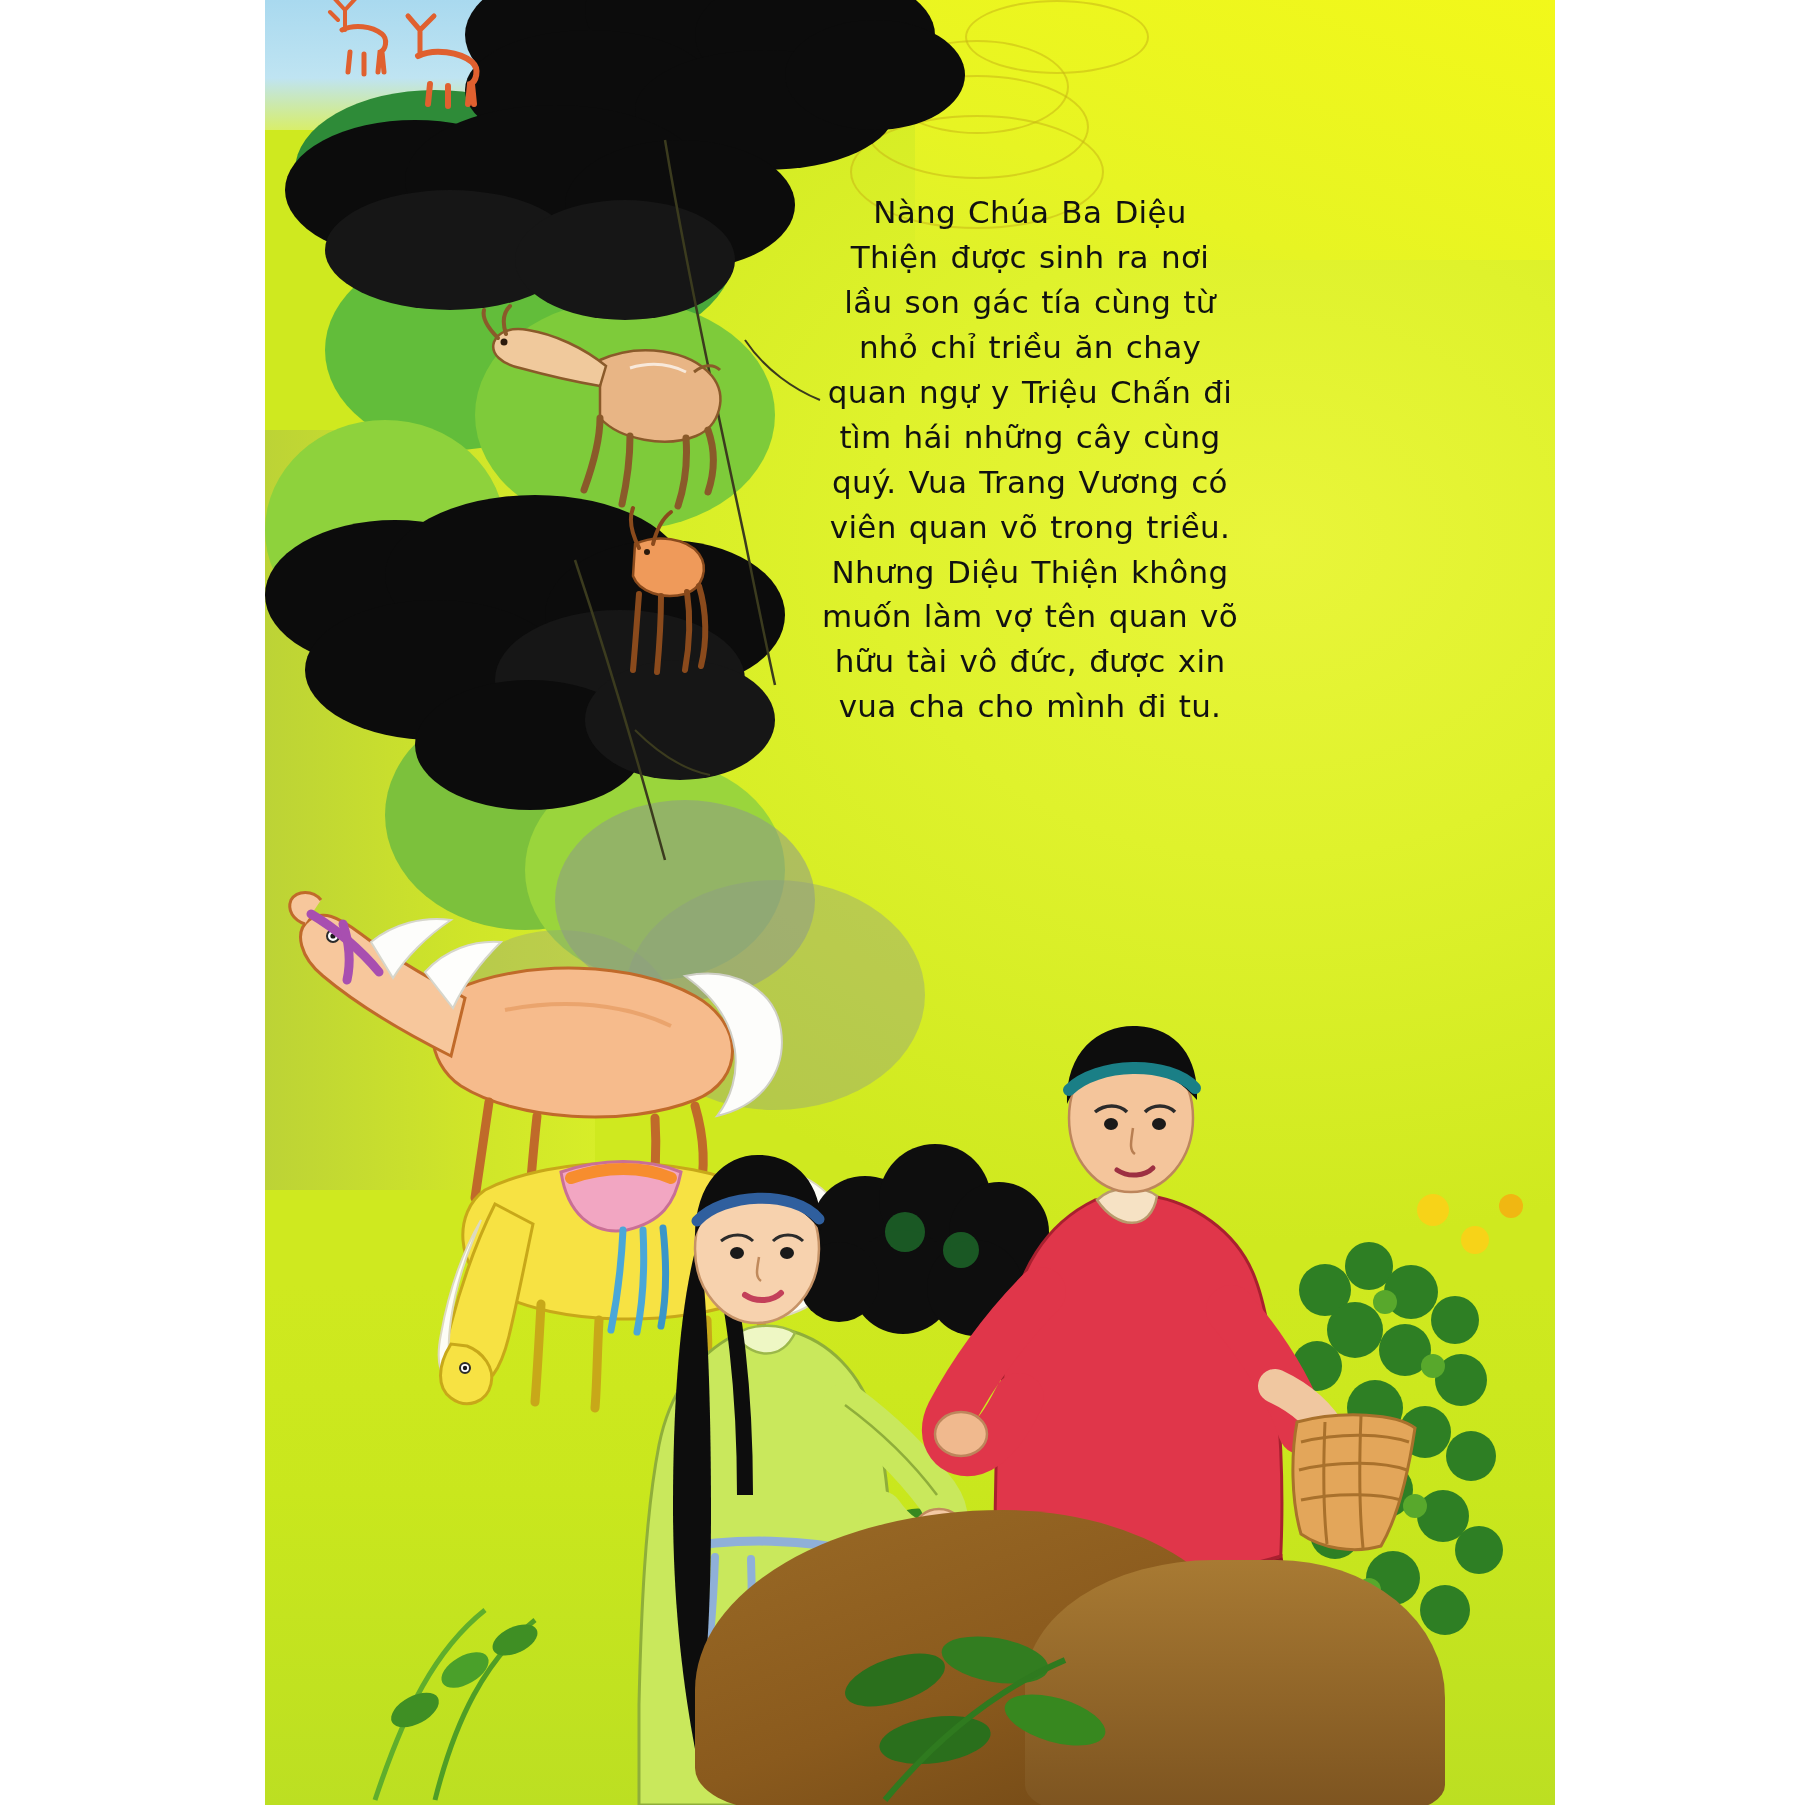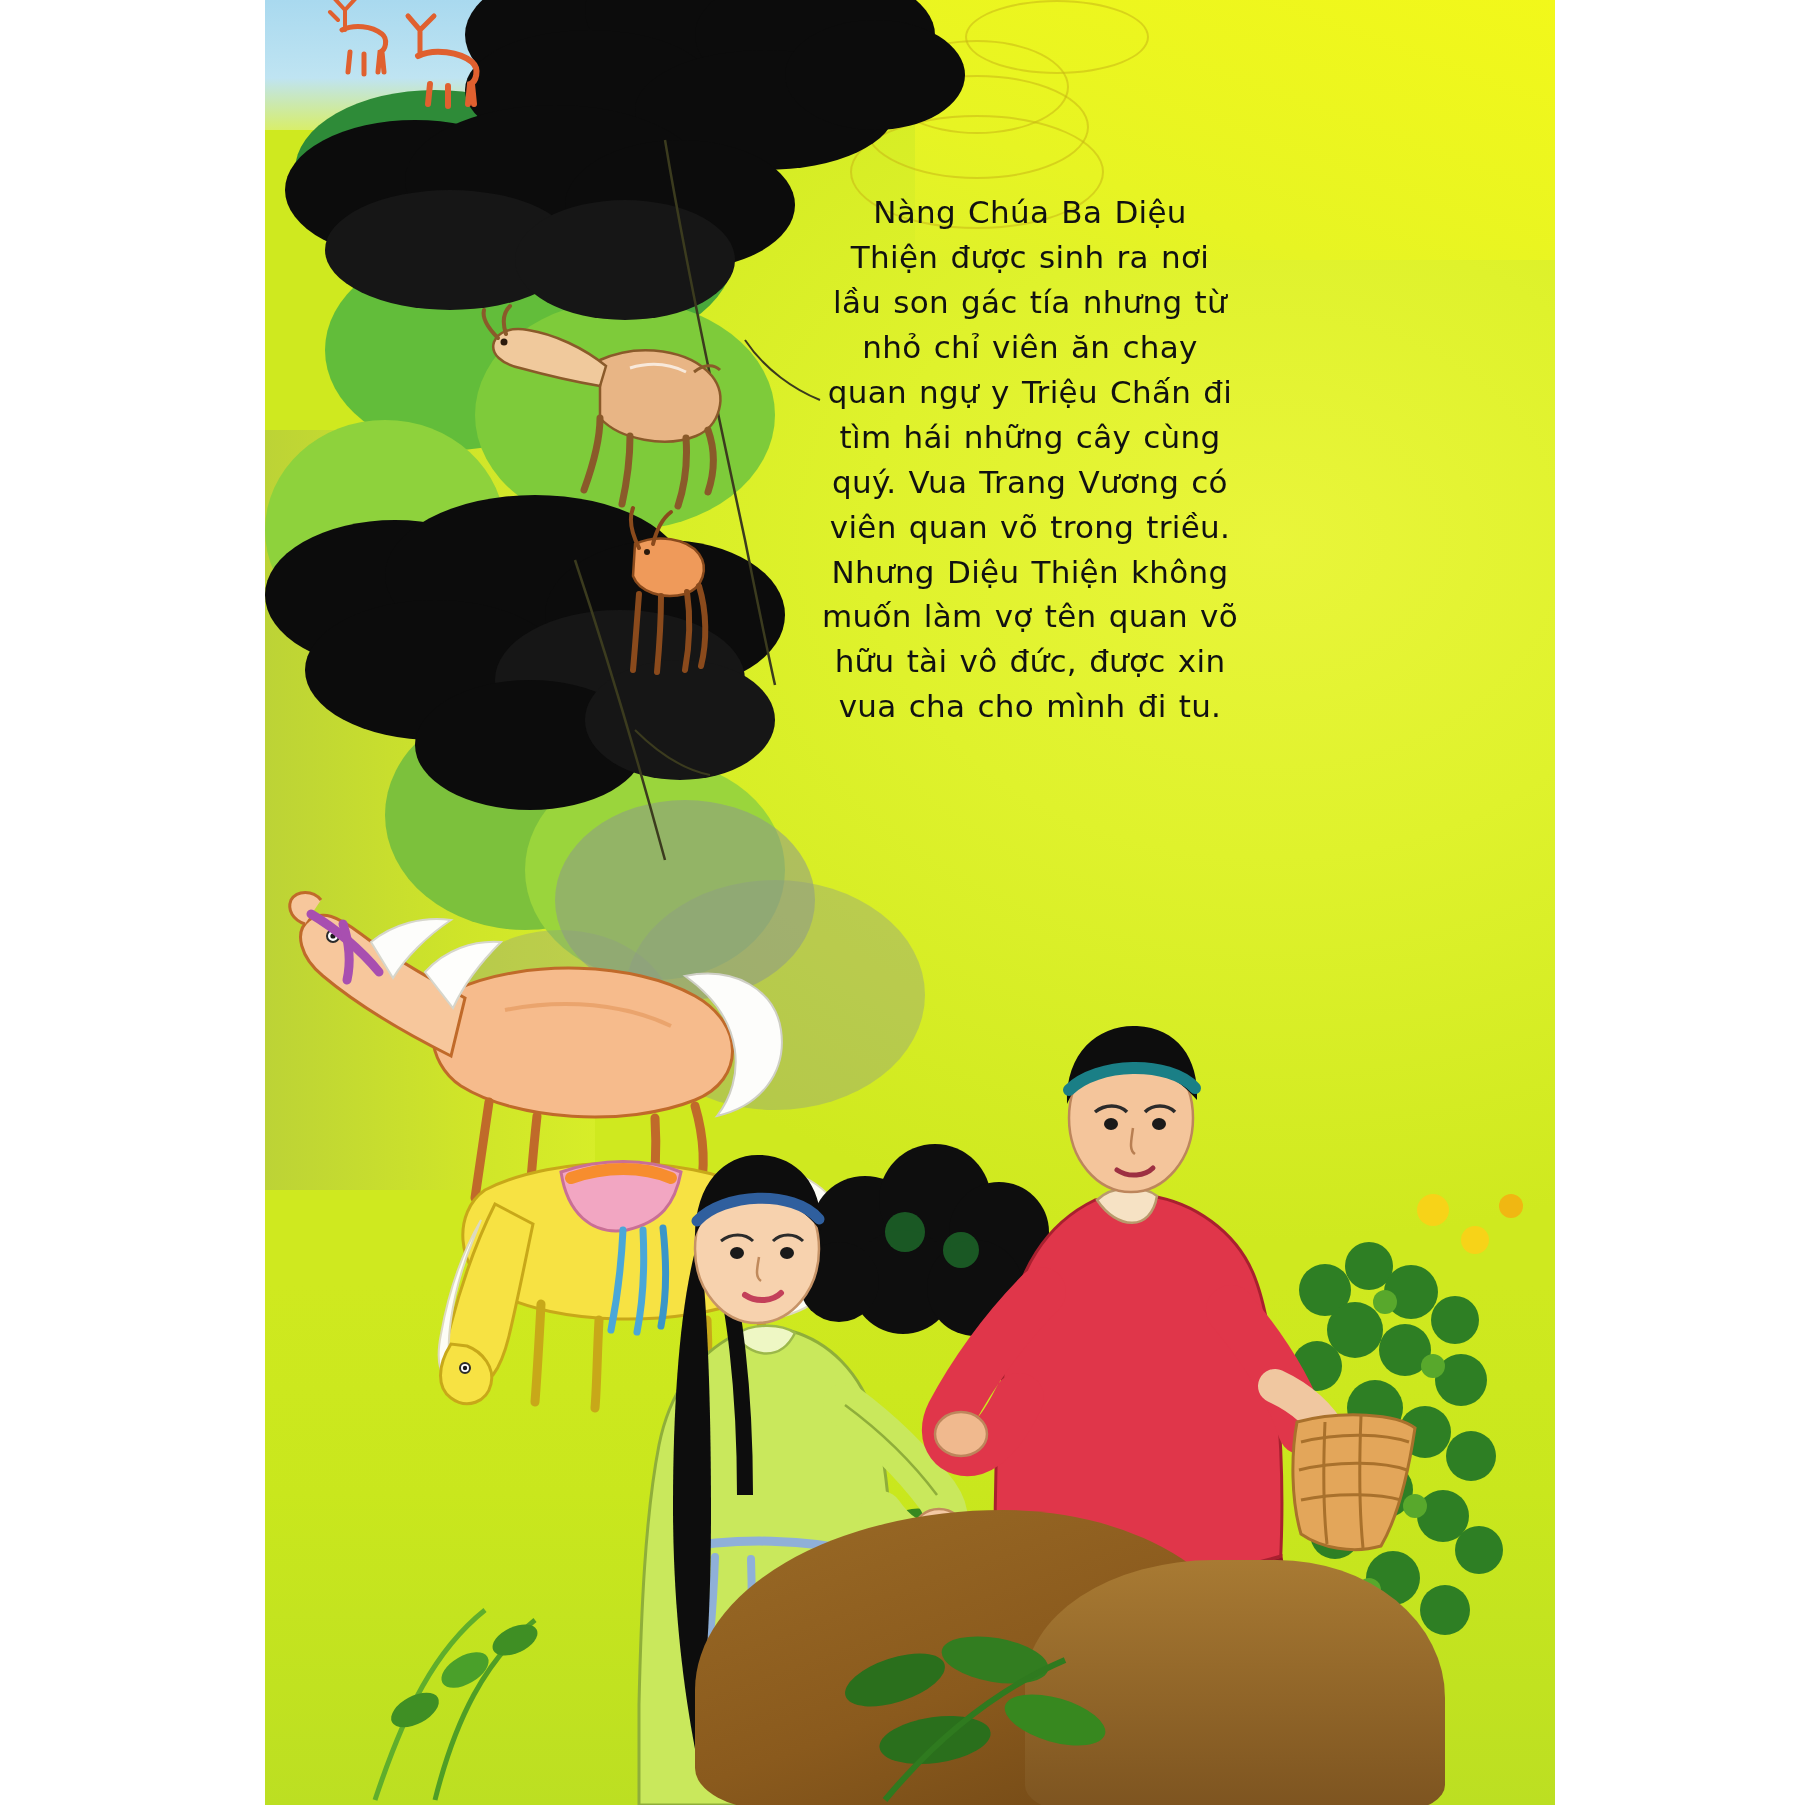--- a/index.html
+++ b/index.html
@@ -498,22 +498,22 @@
       <ellipse cx="70" cy="80" rx="52" ry="22" fill="#2a6f1c" transform="rotate(-18 70 80)"></ellipse>
       <ellipse cx="170" cy="60" rx="54" ry="22" fill="#327d20" transform="rotate(10 170 60)"></ellipse>
       <ellipse cx="110" cy="140" rx="56" ry="23" fill="#2a6f1c" transform="rotate(-8 110 140)"></ellipse>
       <ellipse cx="230" cy="120" rx="52" ry="22" fill="#37881f" transform="rotate(16 230 120)"></ellipse>
       <path d="M60,200 C110,140 170,90 240,60" stroke="#2f7a1f" stroke-width="6" fill="none"></path>
     </svg>
 
     <div class="text-column">
       <p class="story-text">Nàng Chúa Ba Diệu</p>
       <p class="story-text">Thiện được sinh ra nơi</p>
-      <p class="story-text">lầu son gác tía nhưng từ</p>
-      <p class="story-text">nhỏ chỉ viên ăn chay</p>
+      <p class="story-text">lầu son gác tía cùng từ</p>
+      <p class="story-text">nhỏ chỉ triều ăn chay</p>
       <p class="story-text">quan ngự y Triệu Chấn đi</p>
       <p class="story-text">tìm hái những cây cùng</p>
       <p class="story-text">quý. Vua Trang Vương có</p>
       <p class="story-text">viên quan võ trong triều.</p>
       <p class="story-text">Nhưng Diệu Thiện không</p>
       <p class="story-text">muốn làm vợ tên quan võ</p>
       <p class="story-text">hữu tài vô đức, được xin</p>
       <p class="story-text">vua cha cho mình đi tu.</p>
     </div>
 

